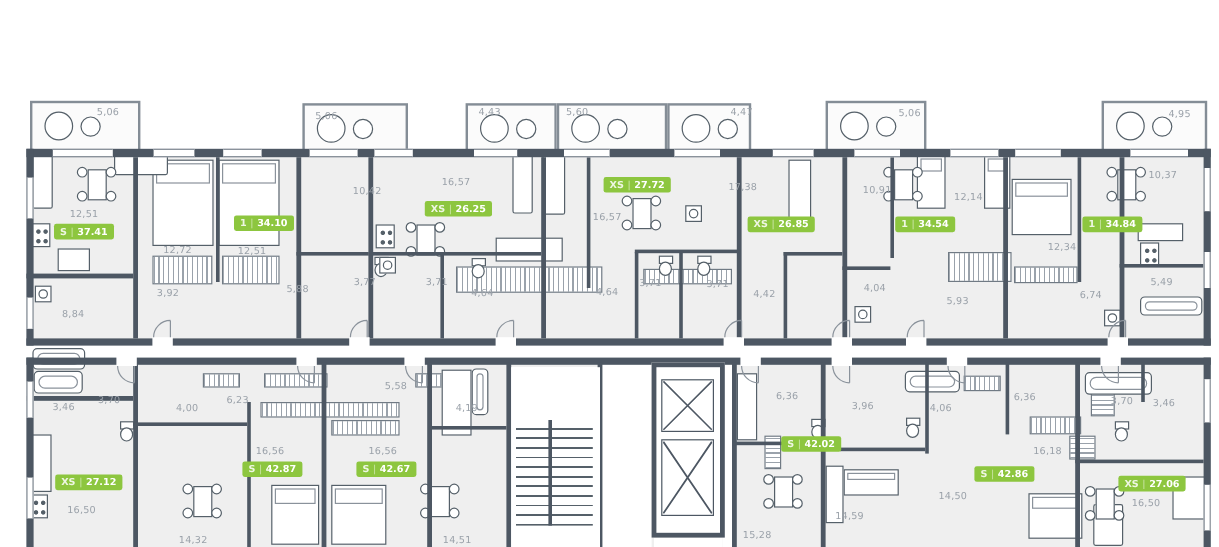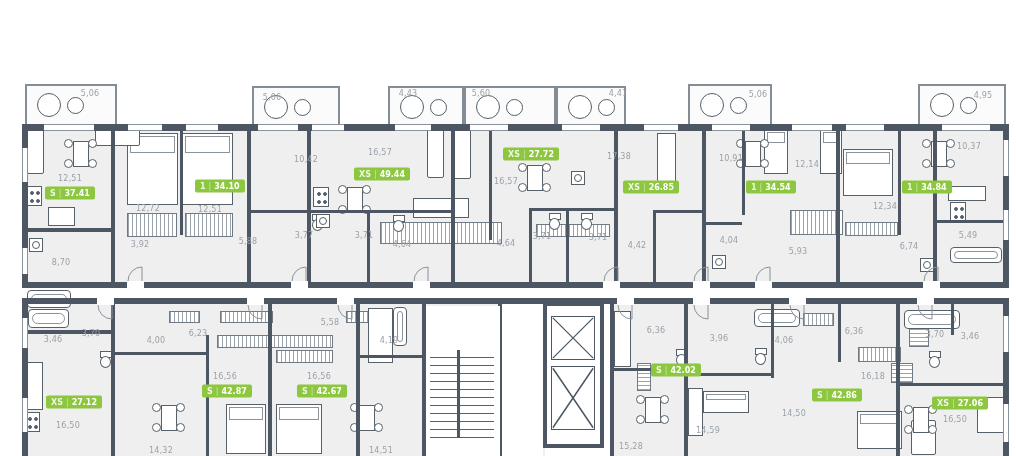--- a/index.html
+++ b/index.html
@@ -323,21 +323,21 @@
       <div class="dim" style="left: 148px; top: 208px;">12,72</div>
       <div class="dim" style="left: 210px; top: 209px;">12,51</div>
       <div class="dim" style="left: 306px; top: 159px; text-align: right;">10,42</div>
       <div class="dim" style="left: 380px; top: 152px;">16,57</div>
       <div class="dim" style="left: 506px; top: 181px;">16,57</div>
       <div class="dim" style="left: 619px; top: 156px;">17,38</div>
       <div class="dim" style="left: 731px; top: 158px;">10,91</div>
       <div class="dim" style="left: 807px; top: 164px;">12,14</div>
       <div class="dim" style="left: 885px; top: 206px;">12,34</div>
       <div class="dim" style="left: 969px; top: 146px;">10,37</div>
-      <div class="dim" style="left: 61px; top: 262px;">8,70</div>
+      <div class="dim" style="left: 61px; top: 262px;">8,84</div>
       <div class="dim" style="left: 140px; top: 244px;">3,92</div>
       <div class="dim" style="left: 248px; top: 241px;">5,88</div>
       <div class="dim" style="left: 304px; top: 235px;">3,77</div>
       <div class="dim" style="left: 364px; top: 235px;">3,71</div>
       <div class="dim" style="left: 402px; top: 244px;">4,64</div>
       <div class="dim" style="left: 506px; top: 243px;">4,64</div>
       <div class="dim" style="left: 542px; top: 236px;">3,71</div>
       <div class="dim" style="left: 598px; top: 237px;">3,71</div>
       <div class="dim" style="left: 637px; top: 245px;">4,42</div>
       <div class="dim" style="left: 729px; top: 240px;">4,04</div>
@@ -374,21 +374,21 @@
         <span>37.41</span>
       </div>
       <div class="badge" style="left: 195px; top: 186px;">
         <span class="t">1</span>
         <span class="sep">|</span>
         <span>34.10</span>
       </div>
       <div class="badge" style="left: 354px; top: 174px;">
         <span class="t">XS</span>
         <span class="sep">|</span>
-        <span>49.44</span>
+        <span>26.25</span>
       </div>
       <div class="badge" style="left: 503px; top: 154px;">
         <span class="t">XS</span>
         <span class="sep">|</span>
         <span>27.72</span>
       </div>
       <div class="badge" style="left: 623px; top: 187px;">
         <span class="t">XS</span>
         <span class="sep">|</span>
         <span>26.85</span>

